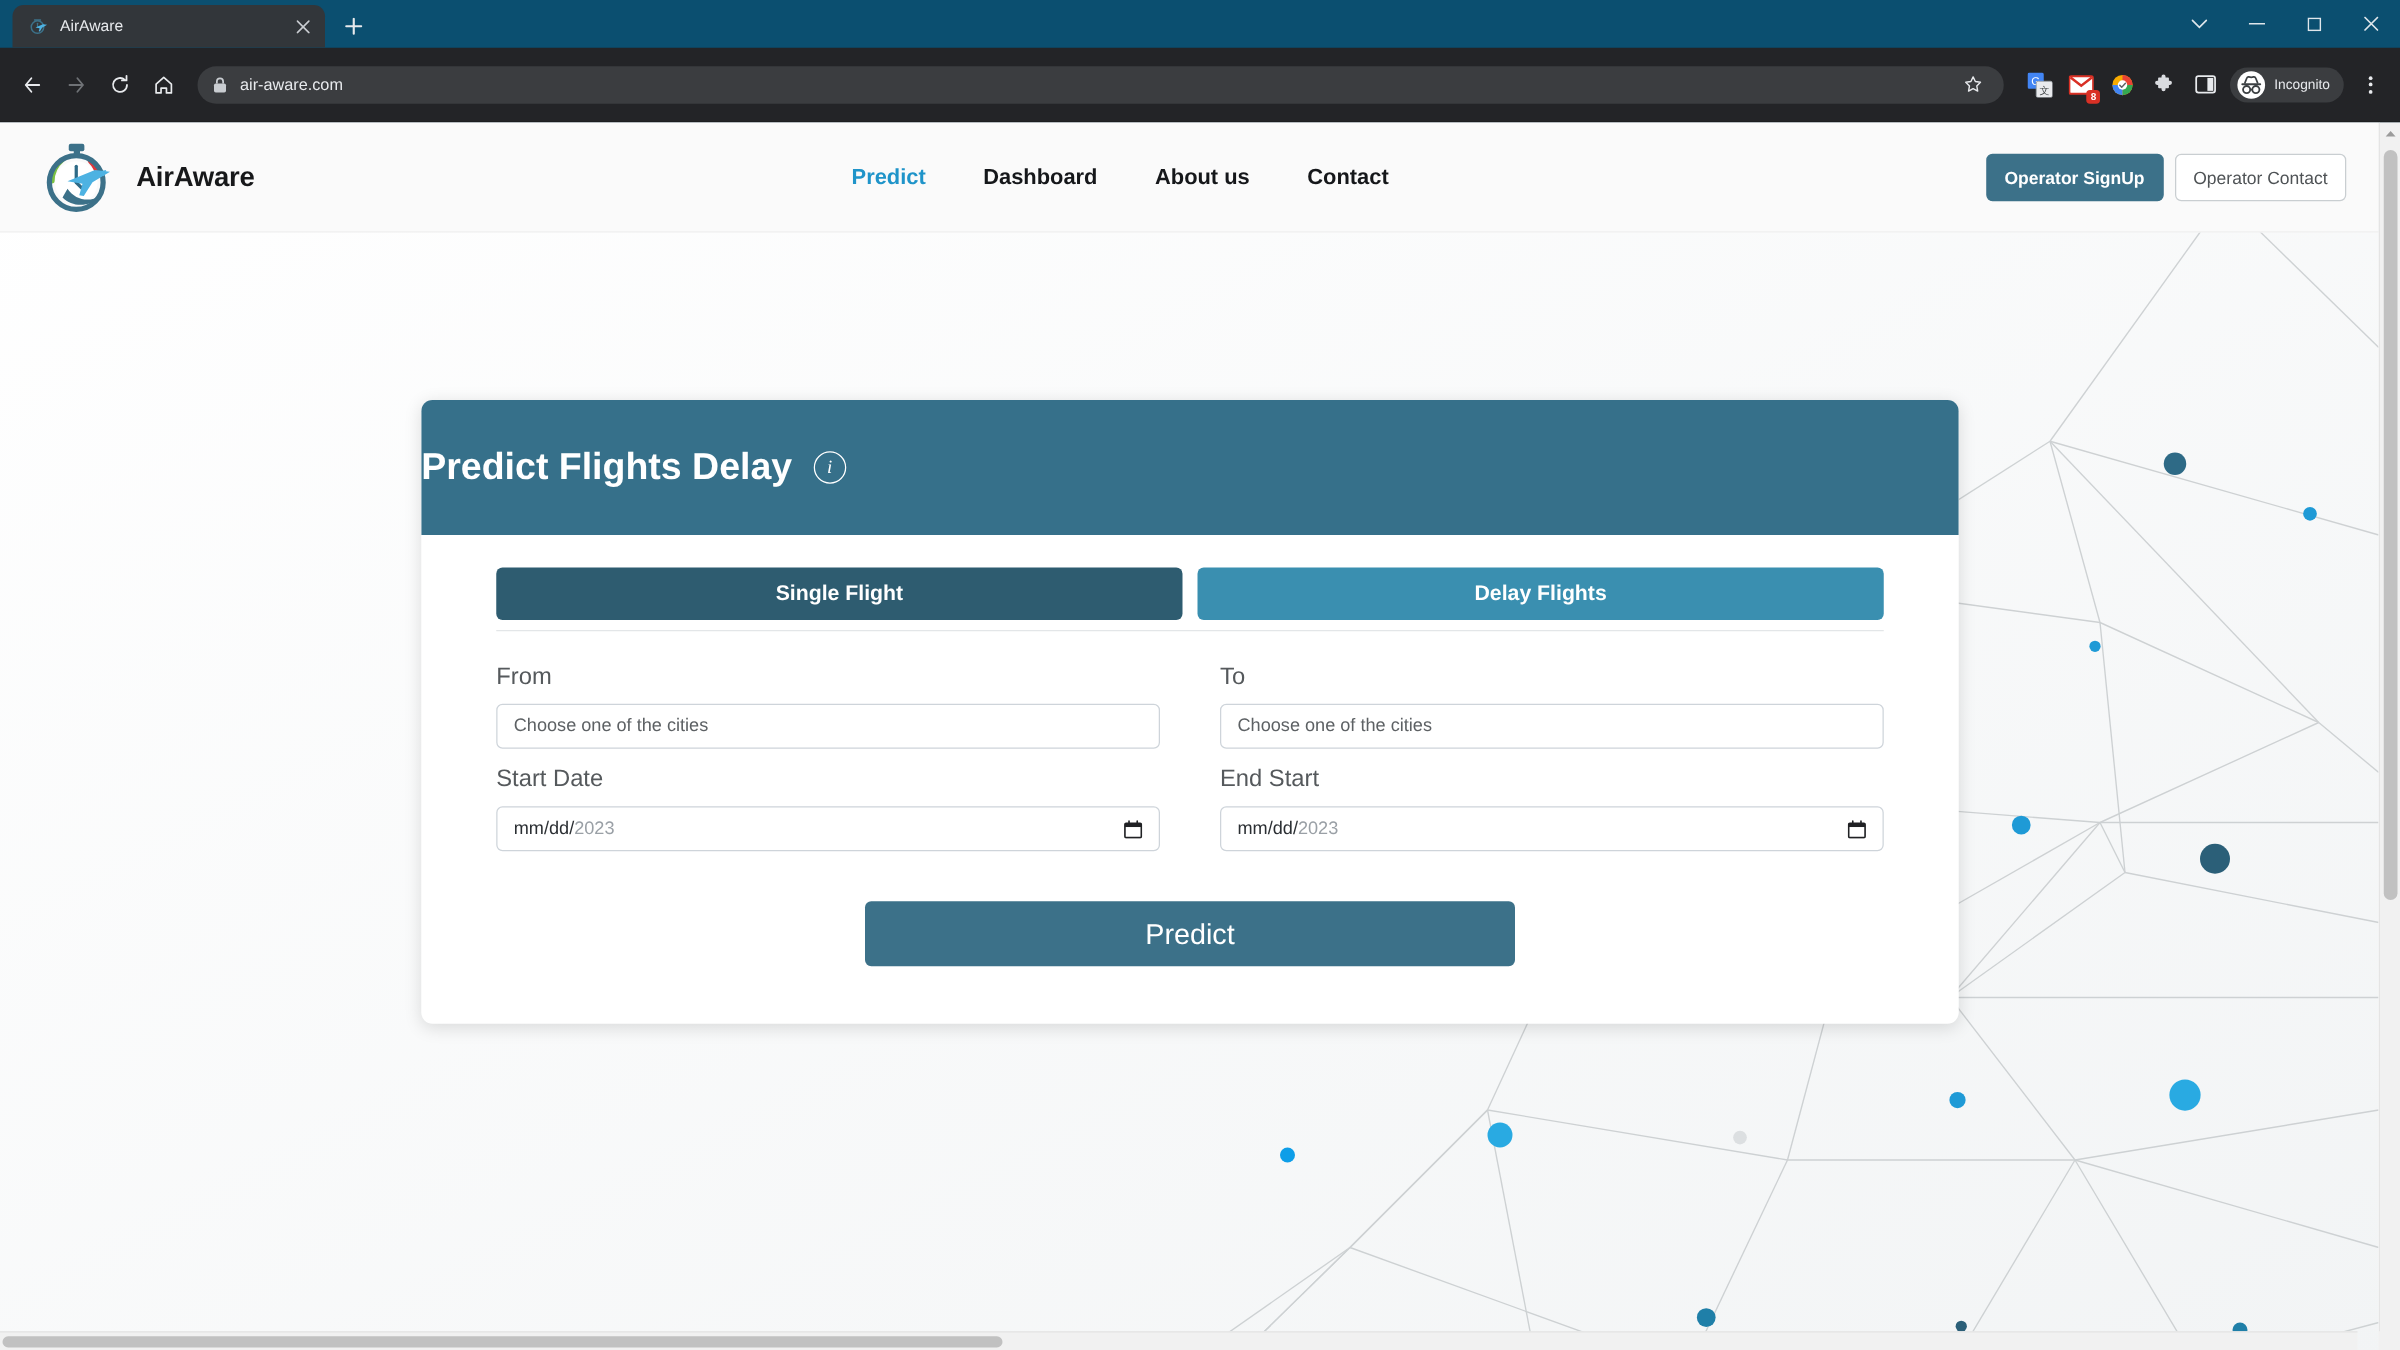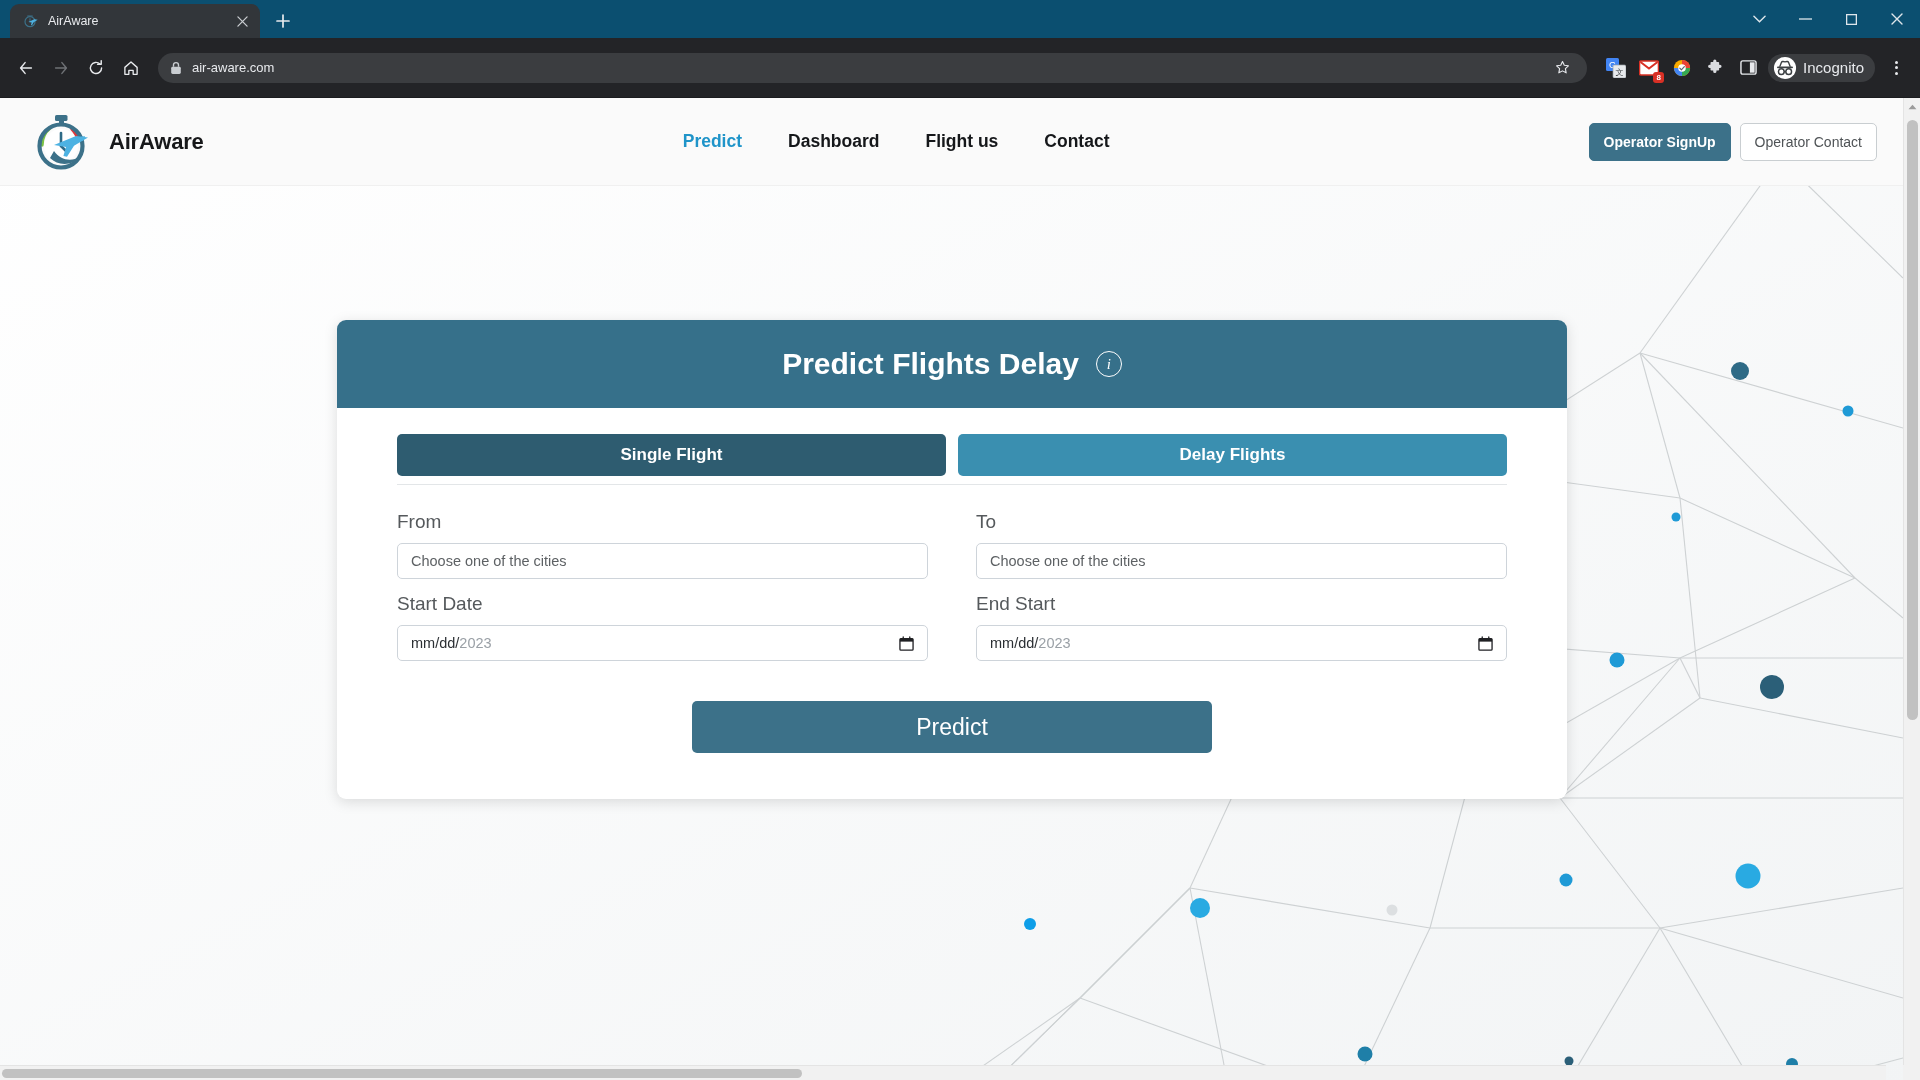--- a/index.html
+++ b/index.html
@@ -165,21 +165,21 @@
     gap: 6px;
     background: #3b3d40;
     border-radius: 14px;
     height: 28px;
     padding: 0 11px 0 5px;
     margin-left: 5px;
     flex: none;
   }
   .incognito-pill .lbl {
     color: #e8eaed;
-    font-size: 15px;
+    font-size: 11px;
   }
   .kebab {
     width: 28px; height: 28px;
     display: flex; flex-direction: column; align-items: center; justify-content: center;
     gap: 2.5px;
     margin-left: 4px;
     flex: none;
   }
   .kebab i {
     width: 3px; height: 3px;
@@ -281,24 +281,24 @@
     top: 222px;
     width: 1230px;
     z-index: 2;
     border-radius: 9px;
     background: #ffffff;
     box-shadow: 0 3px 14px rgba(0,0,0,0.13);
     overflow: hidden;
   }
   .card-head {
     background: #36708a;
-    height: 88px;
-    display: flex;
-    align-items: center;
-    justify-content: center;
+    height: 108px;
+    display: flex;
+    align-items: center;
+    justify-content: flex-start;
     gap: 17px;
   }
   .card-title {
     color: #ffffff;
     font-size: 30px;
     font-weight: bold;
   }
   .info-icon {
     width: 26px; height: 26px;
     border: 1.6px solid #ffffff;
@@ -674,21 +674,21 @@
               <path d="M20 34l22-9 12 1.4-14 8.4-7 11-3.6-.7 2.6-9.2z" fill="#4db2e2"></path>
               <path d="M41 27l10-2-2 5z" fill="#4db2e2"></path>
             </svg>
           </span>
           <span class="brand-name">AirAware</span>
         </div>
 
         <nav class="mainnav">
           <a class="navlink active">Predict</a>
           <a class="navlink">Dashboard</a>
-          <a class="navlink">Flight us</a>
+          <a class="navlink">About us</a>
           <a class="navlink">Contact</a>
         </nav>
 
         <div class="header-actions">
           <button class="btn-signup">Operator SignUp</button>
           <button class="btn-signin">Operator Contact</button>
         </div>
       </div>
 
       <div class="card">

